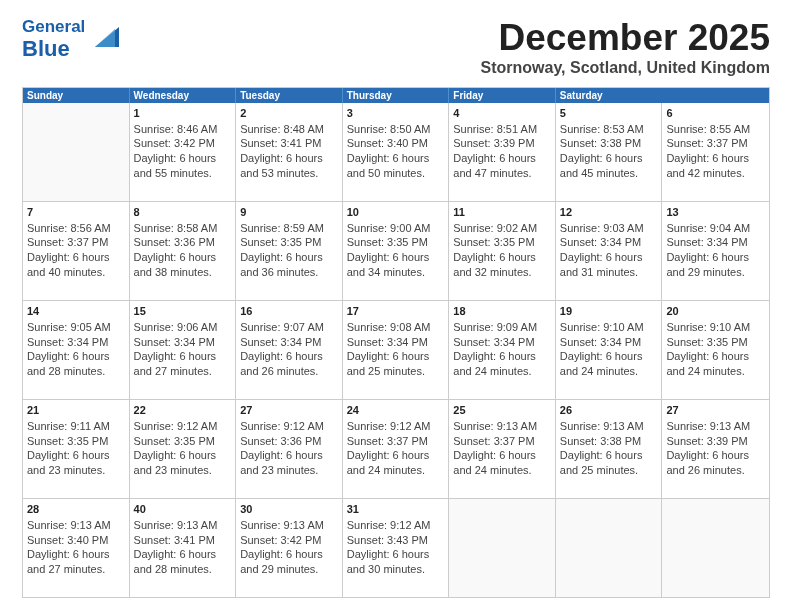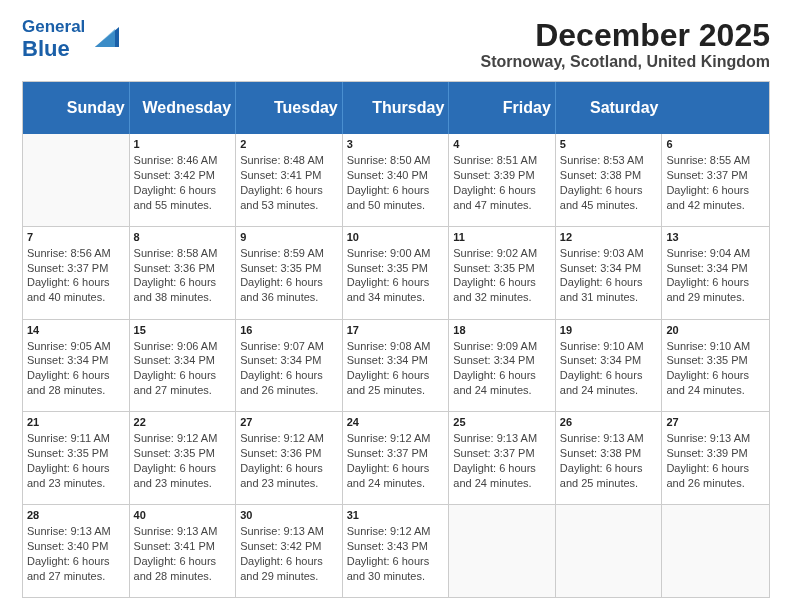--- a/index.html
+++ b/index.html
@@ -30,21 +30,21 @@
     }
     .logo-wrapper {
       display: flex;
       align-items: center;
       gap: 0;
     }
     .title-block {
       text-align: right;
     }
     .title-block h1 {
-      font-size: 32px;
+      font-size: 37px;
       font-weight: bold;
       color: #222;
       line-height: 1.1;
     }
     .title-block h2 {
       font-size: 16px;
       font-weight: bold;
       color: #444;
     }
     .calendar {
@@ -53,24 +53,24 @@
       flex-direction: column;
       border: 1px solid #ccc;
     }
     .cal-header {
       display: grid;
       grid-template-columns: repeat(7, 1fr);
       background: #2a6db5;
     }
     .cal-header-cell {
       color: #fff;
-      font-size: 16px;
-      font-weight: bold;
-      padding: 17px 4px;
-      text-align: right;
+      font-size: 10px;
+      font-weight: bold;
+      padding: 2px 4px;
+      text-align: left;
       border-right: 1px solid #4a8fd0;
     }
     .cal-header-cell:last-child { border-right: none; }
     .cal-body {
       flex: 1;
       display: flex;
       flex-direction: column;
     }
     .cal-row {
       display: grid;

